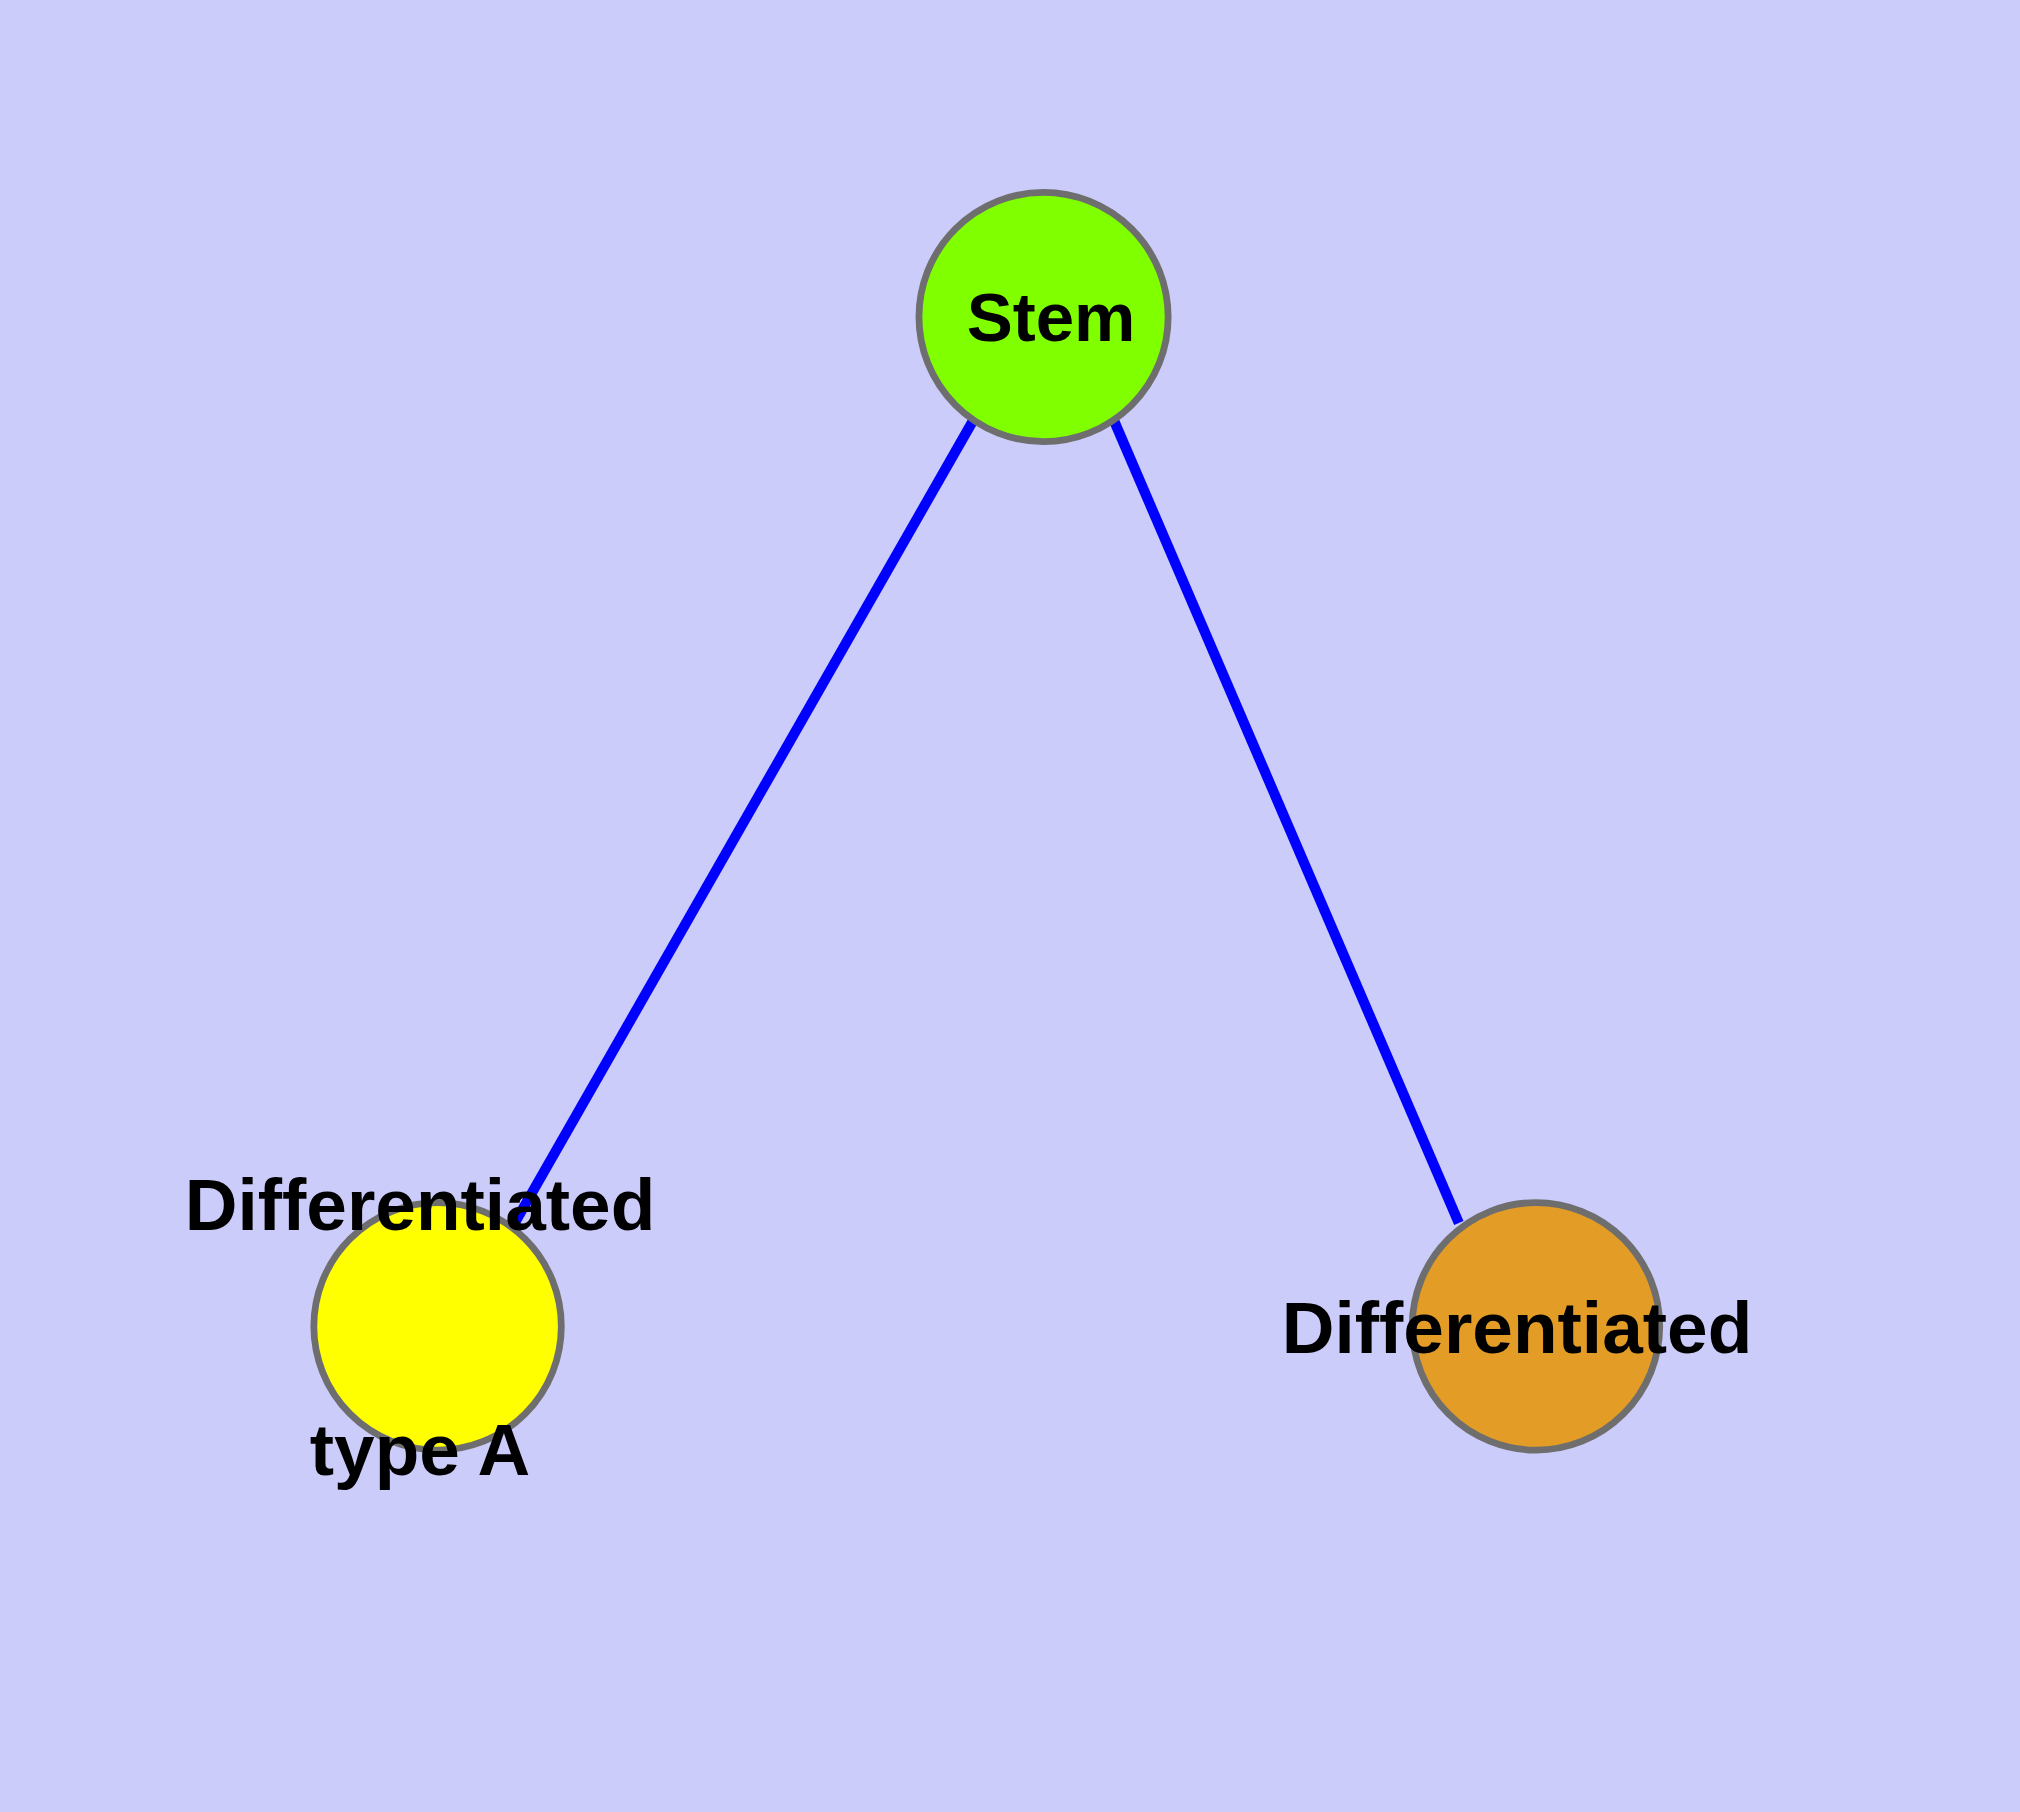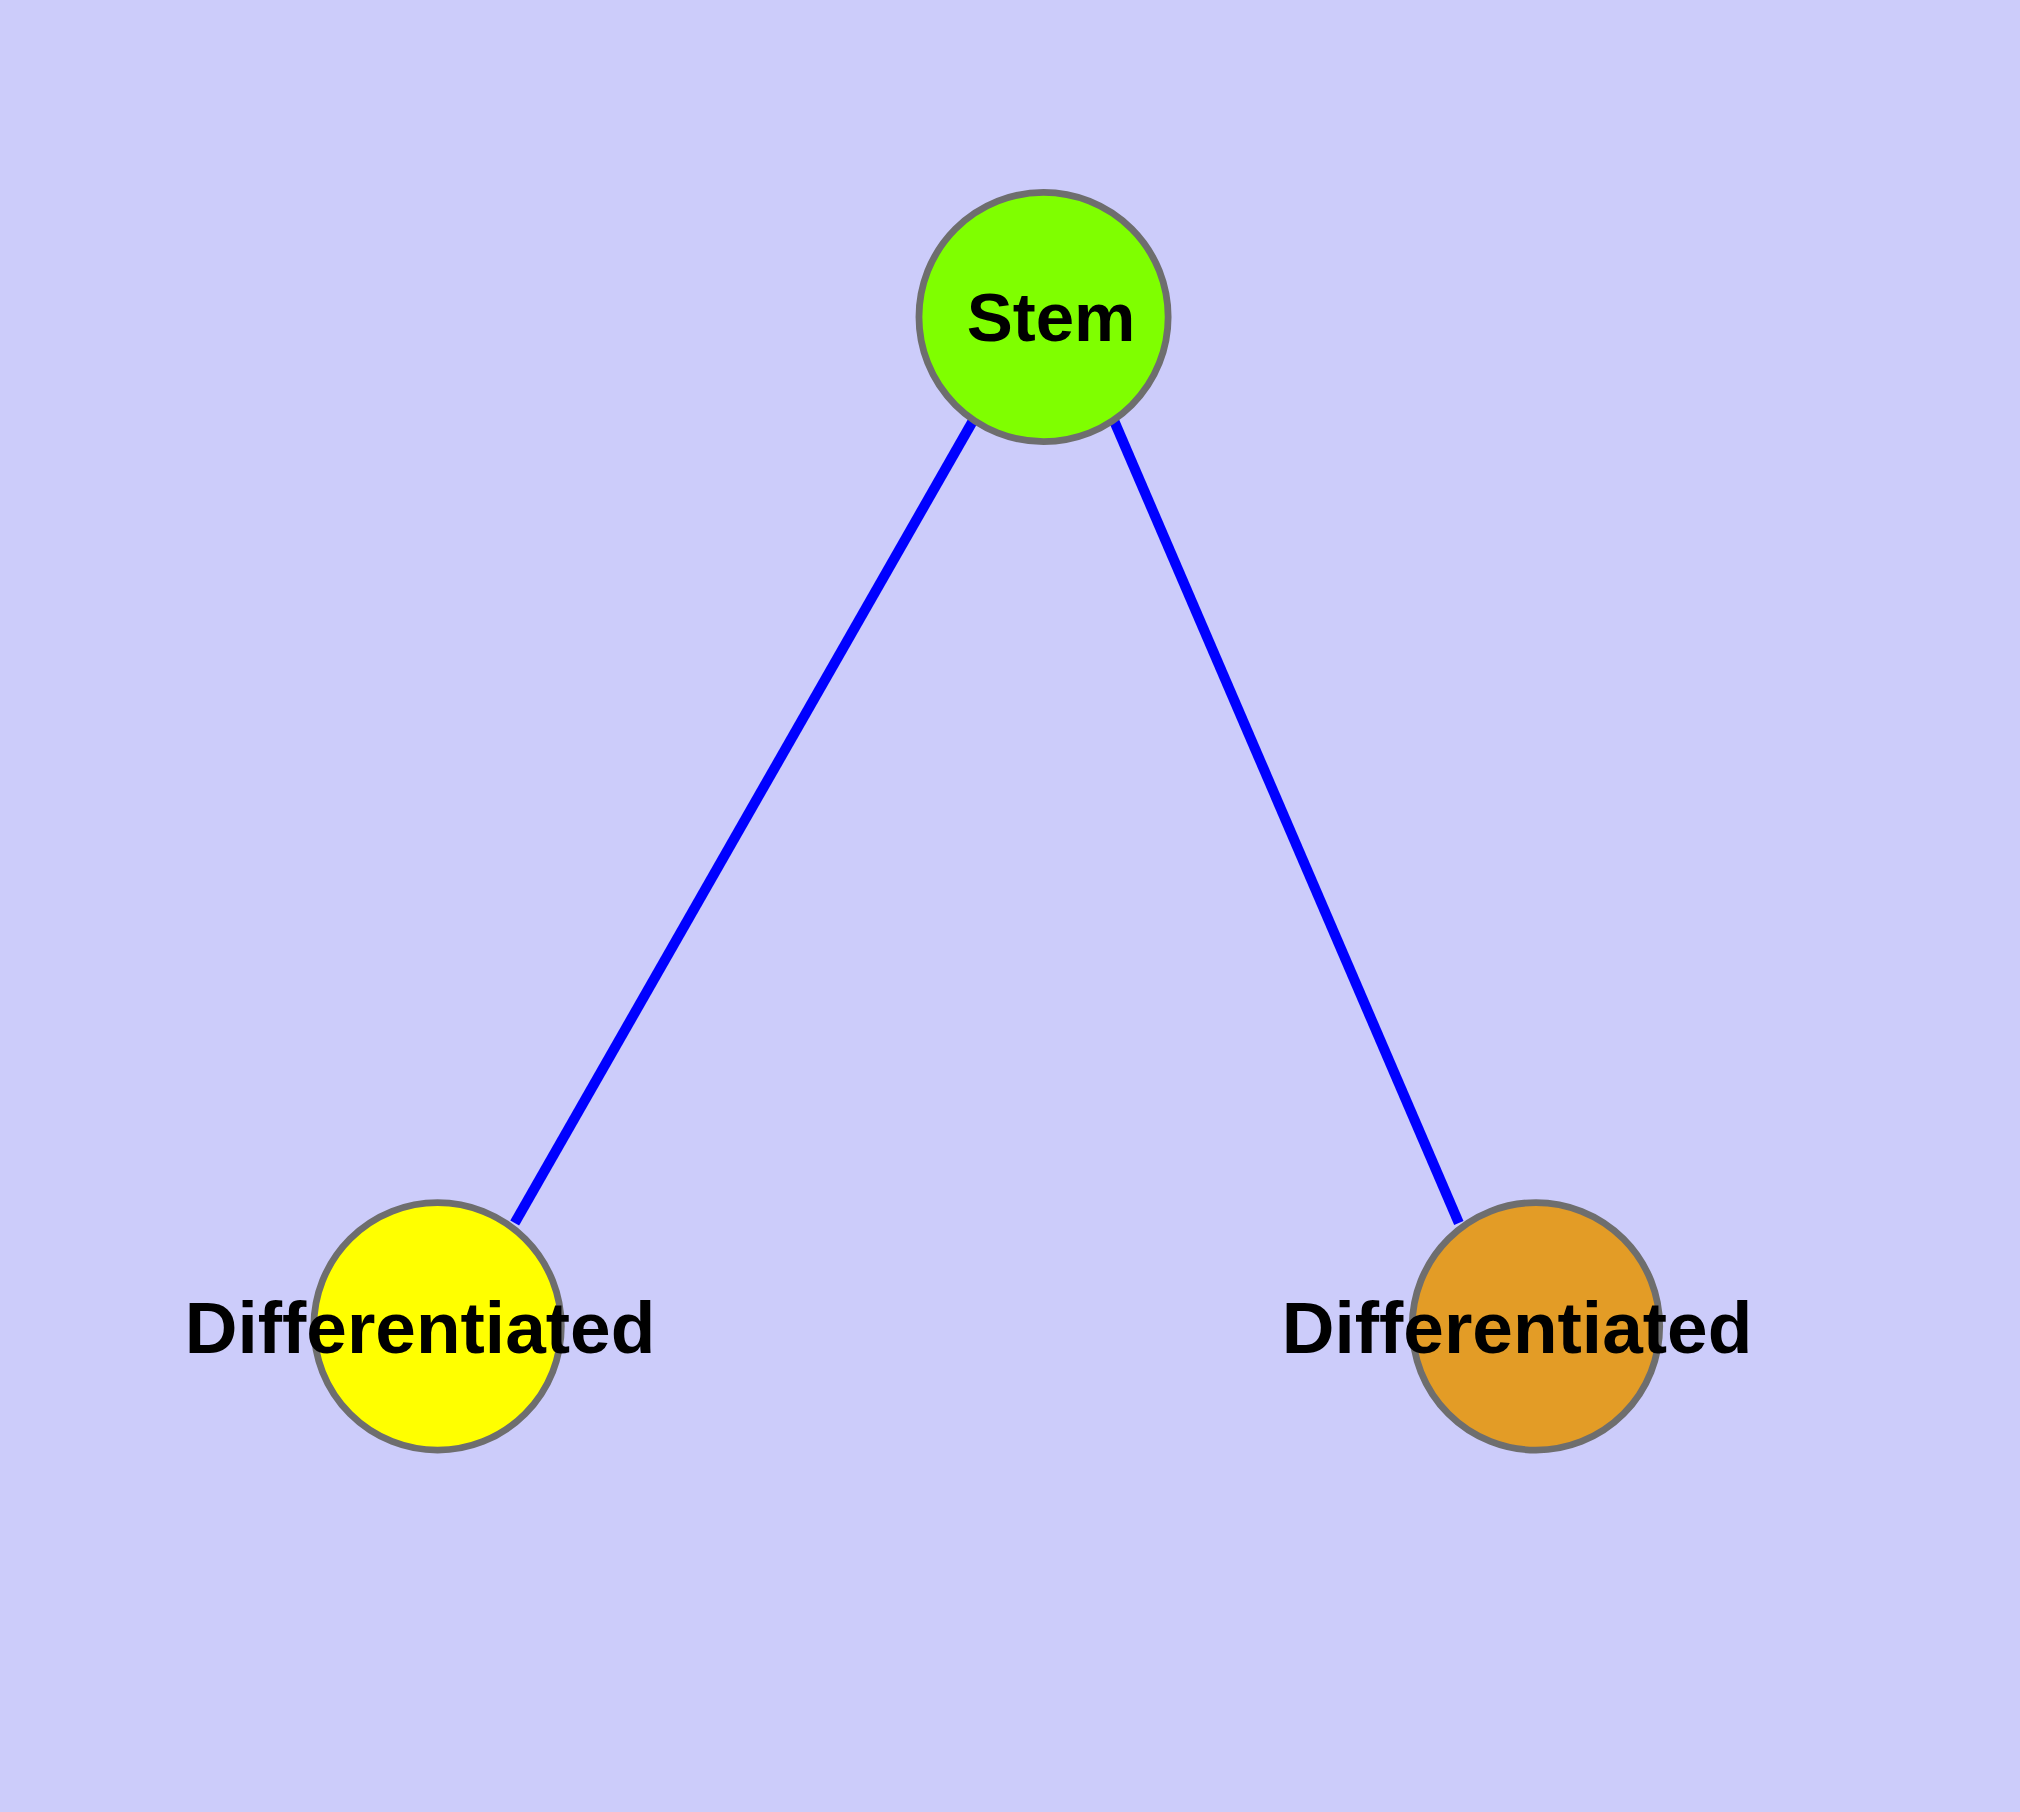--- a/index.html
+++ b/index.html
@@ -69,20 +69,21 @@
       <circle cx="1812" cy="1565" r="146" fill="#e39c26" stroke="#6e6e6e" stroke-width="8"></circle>
     </g>
   </svg>
 
   <div class="node-label" id="label-stem">
     <div>Stem</div>
   </div>
 
   <div class="node-label" id="label-diff-a">
     <div>Differentiated</div>
+    <div>type A</div>
   </div>
 
   <div class="node-label" id="label-diff-b">
     <div>Differentiated</div>
   </div>
 
 </div>
 
 
 </body></html>

